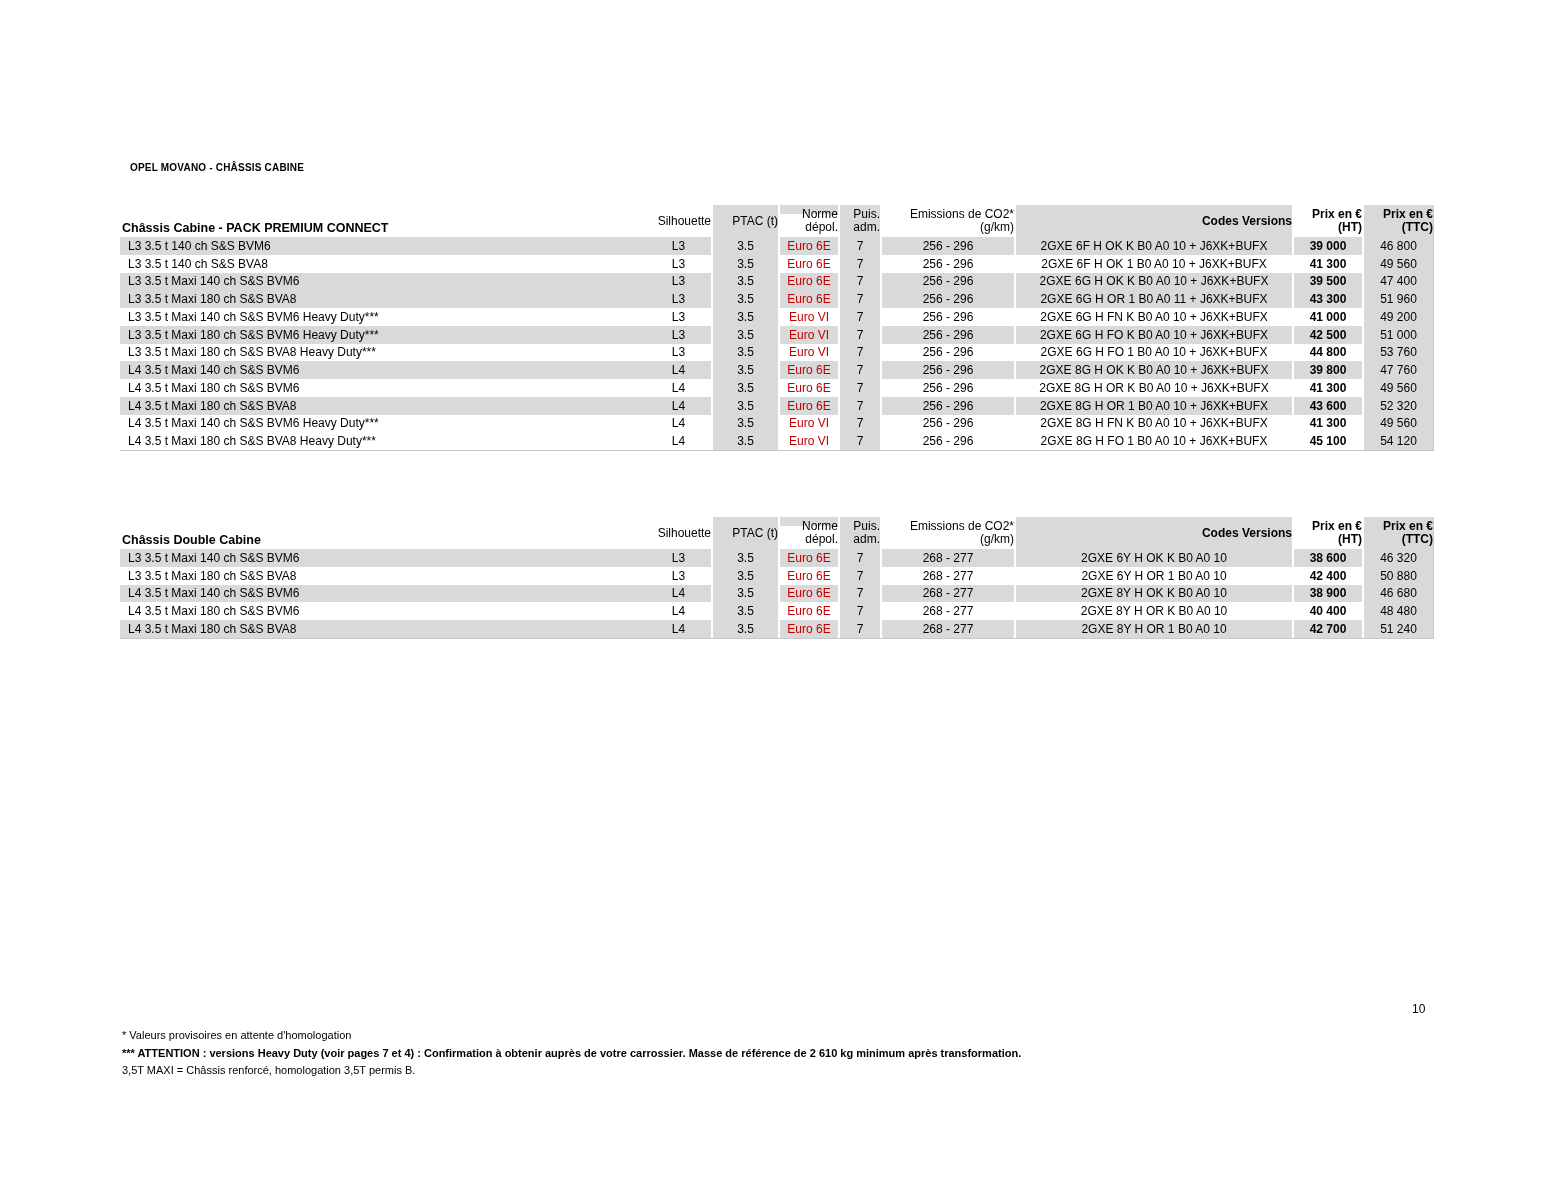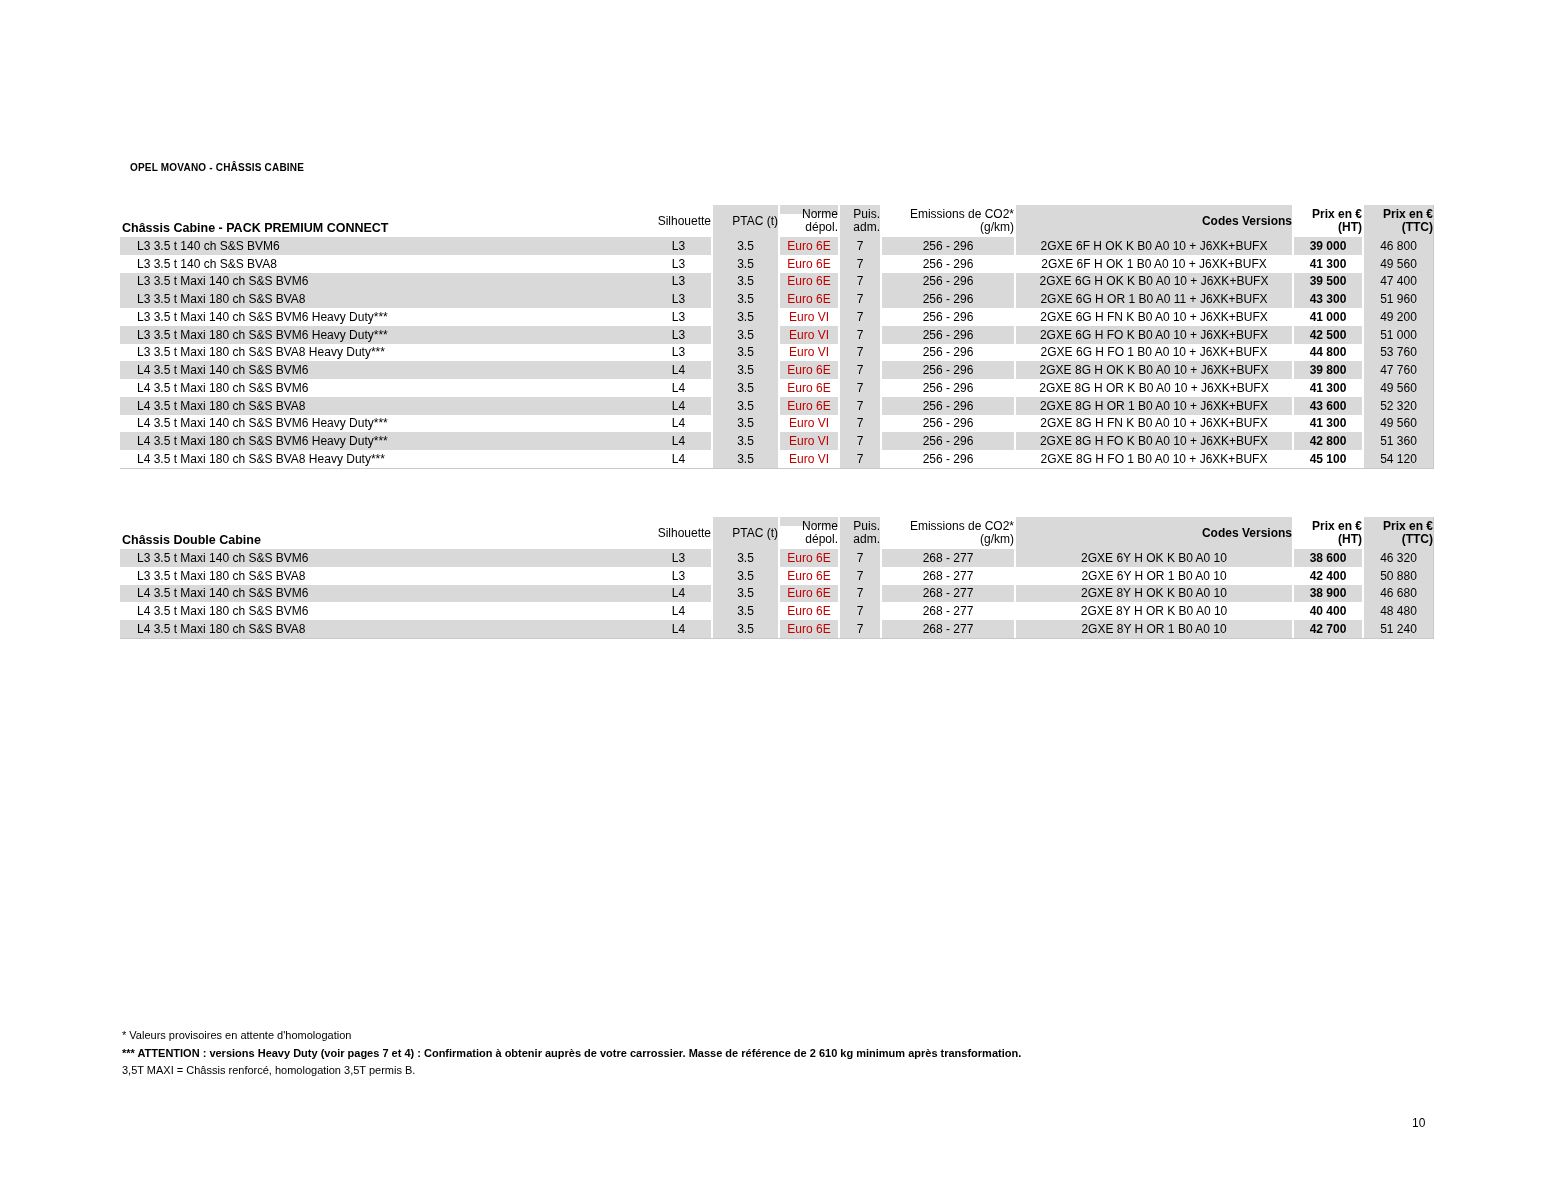--- a/index.html
+++ b/index.html
@@ -32,30 +32,30 @@
   
   th.ptac, th.puis, th.codes, th.ttc,
   td.ptac, td.puis, td.ttc { background:var(--shade); }
   th.norme { background:linear-gradient(var(--shade) 0, var(--shade) 9px, #ffffff 9px);margin-top:28px; }
   th.codes, th.ht, th.ttc { font-weight:bold; }
   
   th.gapL, td.gapL { border-left:2px solid #ffffff; }
   tbody tr { height:17.75px; }
   tbody tr.shade td { background:var(--shade); }
   td { vertical-align:middle; text-align:center; }
-  td.label { text-align:left; padding-left:17px; }
+  td.label { text-align:left; padding-left:8px; }
   td.norme { color:var(--red); }
   td.ht { font-weight:bold; }
   .footnotes {
     position:absolute; left:122px; top:1027px;
     font-size:11px; line-height:17.6px;
   }
   .footnotes .bold { font-weight:bold; }
   .page-number {
-    position:absolute; left:1412px; top:1116px;
+    position:absolute; left:1412px; top:1002px;
     font-size:12px;
   }
 </style>
 </head>
 <body>
 
 <main>
 
   <h1 class="page-title">OPEL MOVANO - CHÂSSIS CABINE</h1>
 
@@ -212,31 +212,20 @@
             <td class="label">L4 3.5 t Maxi 140 ch S&amp;S BVM6 Heavy Duty***</td>
             <td class="sil">L4</td>
             <td class="ptac gapL">3.5</td>
             <td class="norme gapL">Euro VI</td>
             <td class="puis gapL">7</td>
             <td class="emis gapL">256 - 296</td>
             <td class="codes gapL">2GXE 8G H FN K B0 A0 10 + J6XK+BUFX</td>
             <td class="ht gapL">41 300</td>
             <td class="ttc gapL">49 560</td>
           </tr>
-          <tr class="shade">
-            <td class="label">L4 3.5 t Maxi 180 ch S&amp;S BVM6 Heavy Duty***</td>
-            <td class="sil">L4</td>
-            <td class="ptac gapL">3.5</td>
-            <td class="norme gapL">Euro VI</td>
-            <td class="puis gapL">7</td>
-            <td class="emis gapL">256 - 296</td>
-            <td class="codes gapL">2GXE 8G H FO K B0 A0 10 + J6XK+BUFX</td>
-            <td class="ht gapL">42 800</td>
-            <td class="ttc gapL">51 360</td>
-          </tr>
           <tr>
             <td class="label">L4 3.5 t Maxi 180 ch S&amp;S BVA8 Heavy Duty***</td>
             <td class="sil">L4</td>
             <td class="ptac gapL">3.5</td>
             <td class="norme gapL">Euro VI</td>
             <td class="puis gapL">7</td>
             <td class="emis gapL">256 - 296</td>
             <td class="codes gapL">2GXE 8G H FO 1 B0 A0 10 + J6XK+BUFX</td>
             <td class="ht gapL">45 100</td>
             <td class="ttc gapL">54 120</td>

